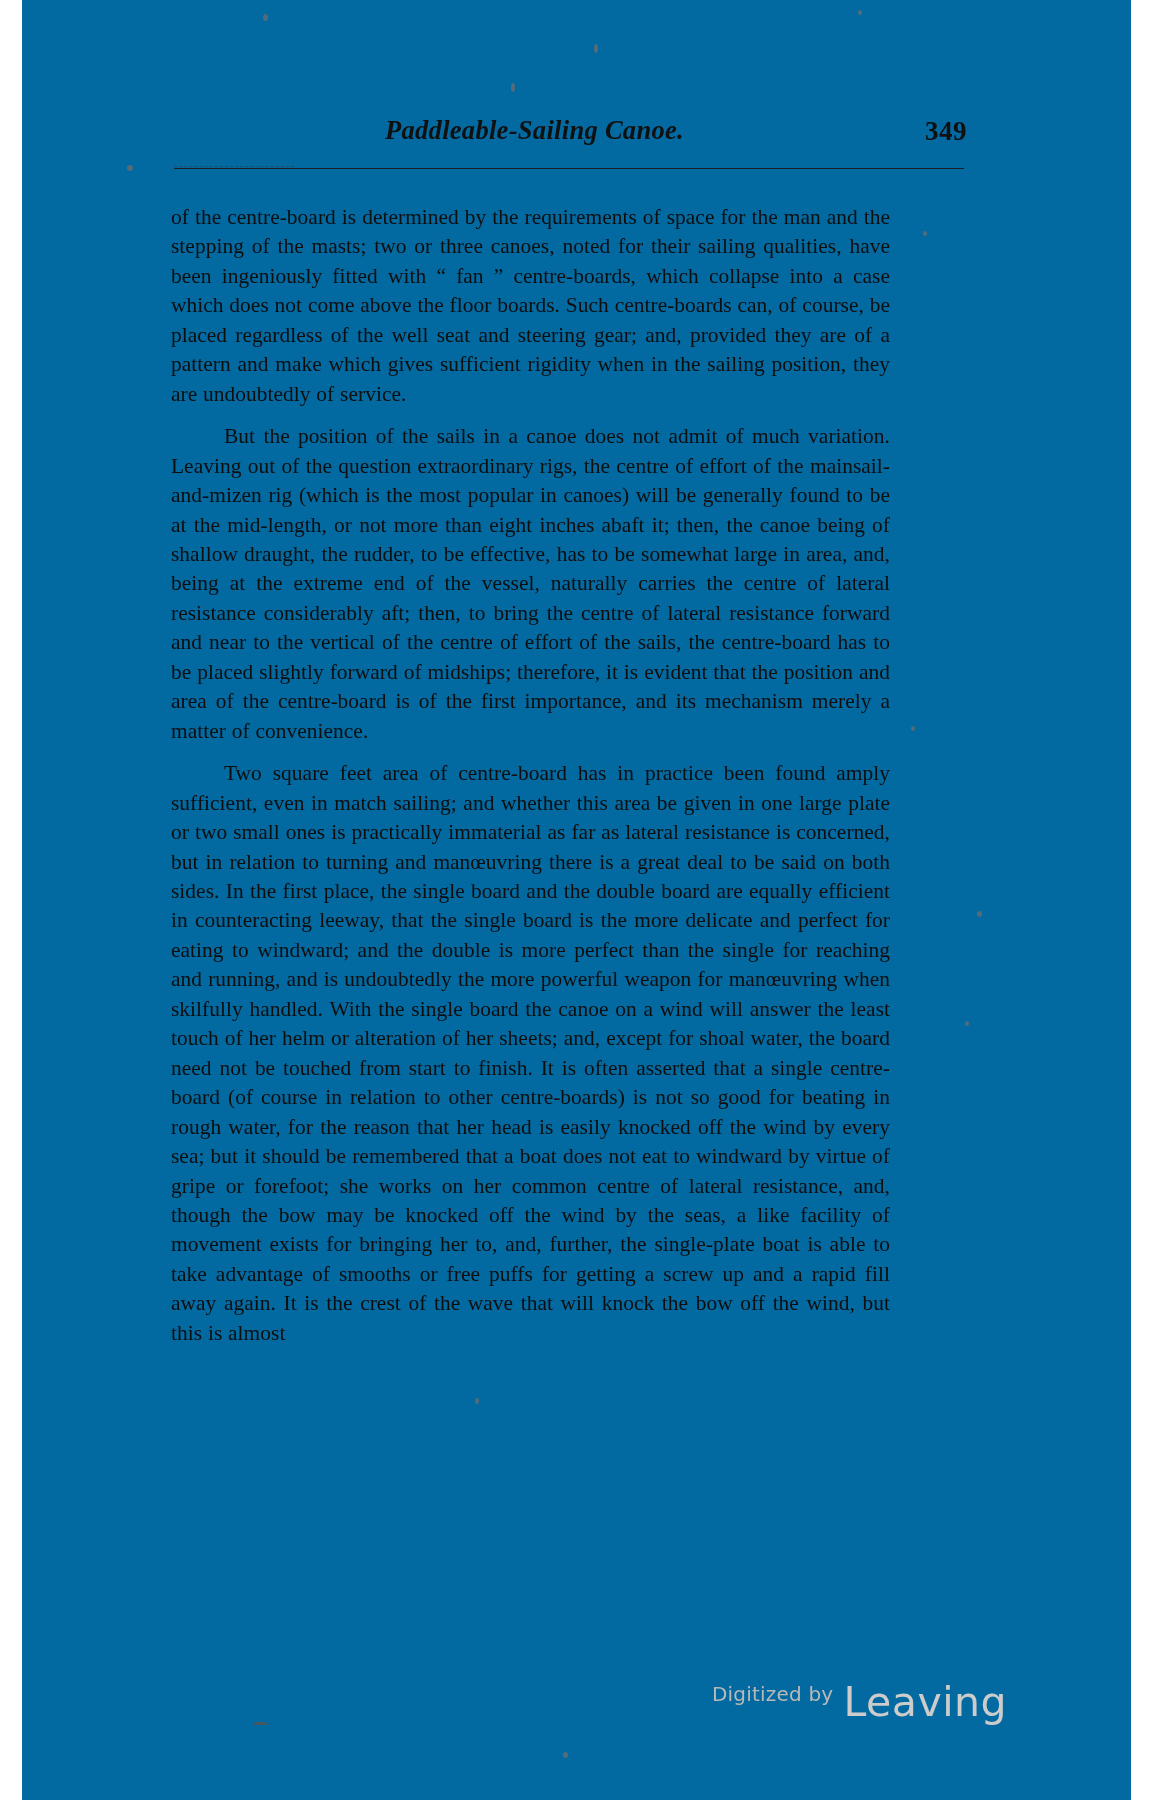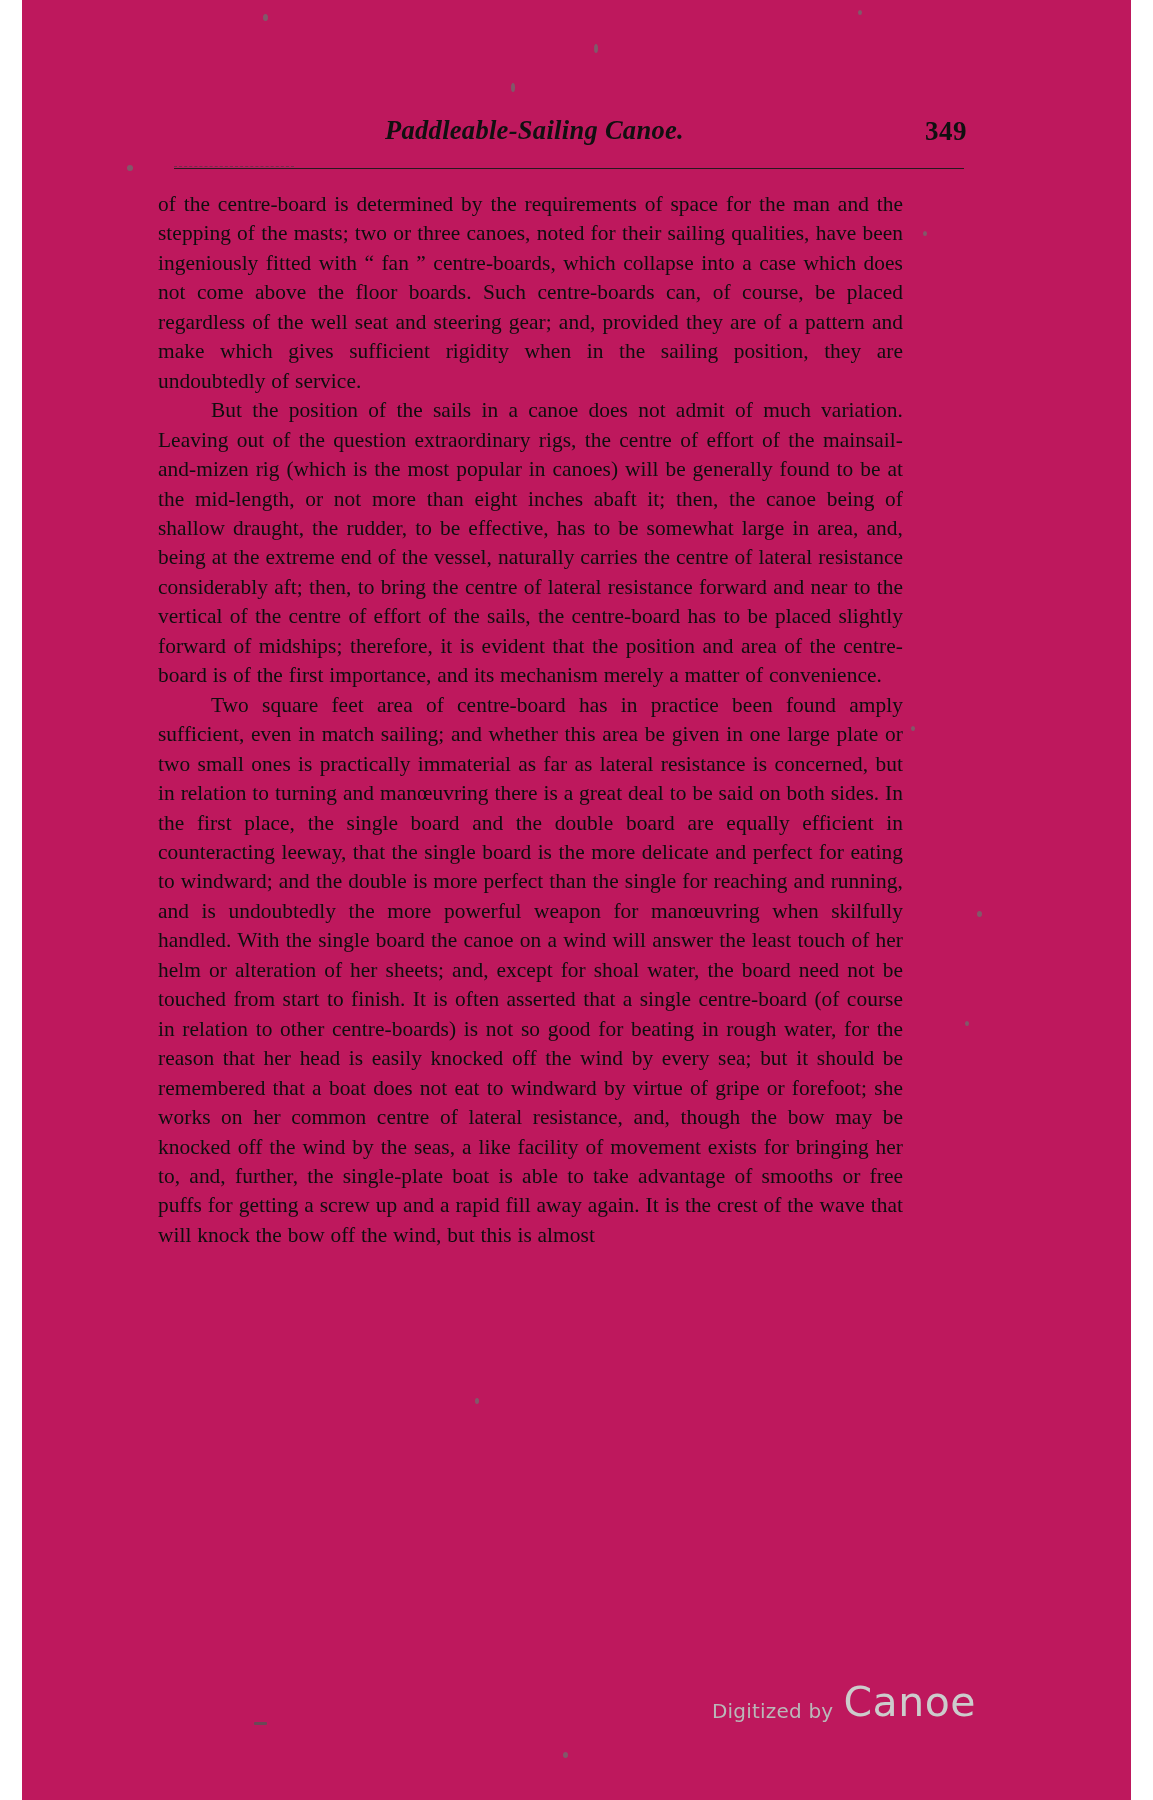--- a/index.html
+++ b/index.html
@@ -10,21 +10,21 @@
   body {
     font-family: "Liberation Serif", "DejaVu Serif", serif;
     color: #0d0d0d;
   }
 
   .page {
     position: relative;
     width: 1109px;
     height: 1800px;
     margin: 0 auto;
-    background: #be185d;
+    background: #0369a1;
     overflow: hidden;
   }
 
   
   .running-head {
     position: absolute;
     left: 135px;
     top: 115px;
     width: 810px;
     height: 48px;
@@ -70,39 +70,39 @@
   }
 
   
   .textblock {
     position: absolute;
     left: 136px;
     top: 190px;
     width: 745px;
   }
   .para {
-    margin: 0;
+    margin: 13px;
     font-size: 21.4px;
     line-height: 29.45px;
     text-align: justify;
     text-align-last: left;
     text-indent: 53px;
     letter-spacing: 0.05px;
     word-spacing: 0.4px;
     color: #0e0e0e;
   }
   .para.first { text-indent: 0; }
 
   
   .watermark {
     position: absolute;
     left: 690px;
     top: 1682px;
     display: flex;
-    align-items: flex-end;
+    align-items: flex-start;
     gap: 10px;
     user-select: none;
   }
   .wm-text {
     font-family: "DejaVu Sans", "Liberation Sans", sans-serif;
     font-size: 20px;
     color: #b9b9b9;
     letter-spacing: .2px;
   }
   .wm-logo {
@@ -140,21 +140,21 @@
   <div class="head-rule-dash"></div>
 
   <div class="textblock">
     <p class="para first">of the centre-board is determined by the requirements of space for the man and the stepping of the masts; two or three canoes, noted for their sailing qualities, have been ingeniously fitted with “ fan ” centre-boards, which collapse into a case which does not come above the floor boards.  Such centre-boards can, of course, be placed regardless of the well seat and steering gear; and, provided they are of a pattern and make which gives sufficient rigidity when in the sailing position, they are undoubtedly of service.</p>
     <p class="para">But the position of the sails in a canoe does not admit of much variation.  Leaving out of the question extraordinary rigs, the centre of effort of the mainsail-and-mizen rig (which is the most popular in canoes) will be generally found to be at the mid-length, or not more than eight inches abaft it; then, the canoe being of shallow draught, the rudder, to be effective, has to be somewhat large in area, and, being at the extreme end of the vessel, naturally carries the centre of lateral resistance considerably aft; then, to bring the centre of lateral resistance forward and near to the vertical of the centre of effort of the sails, the centre-board has to be placed slightly forward of midships; therefore, it is evident that the position and area of the centre-board is of the first importance, and its mechanism merely a matter of convenience.</p>
     <p class="para">Two square feet area of centre-board has in practice been found amply sufficient, even in match sailing; and whether this area be given in one large plate or two small ones is practically immaterial as far as lateral resistance is concerned, but in relation to turning and manœuvring there is a great deal to be said on both sides.  In the first place, the single board and the double board are equally efficient in counteracting leeway, that the single board is the more delicate and perfect for eating to windward; and the double is more perfect than the single for reaching and running, and is undoubtedly the more powerful weapon for manœuvring when skilfully handled.  With the single board the canoe on a wind will answer the least touch of her helm or alteration of her sheets; and, except for shoal water, the board need not be touched from start to finish.  It is often asserted that a single centre-board (of course in relation to other centre-boards) is not so good for beating in rough water, for the reason that her head is easily knocked off the wind by every sea; but it should be remembered that a boat does not eat to windward by virtue of gripe or forefoot; she works on her common centre of lateral resistance, and, though the bow may be knocked off the wind by the seas, a like facility of movement exists for bringing her to, and, further, the single-plate boat is able to take advantage of smooths or free puffs for getting a screw up and a rapid fill away again.  It is the crest of the wave that will knock the bow off the wind, but this is almost</p>
   </div>
 
   <div class="watermark">
     <span class="wm-text">Digitized by</span>
-    <span class="wm-logo">Canoe</span>
+    <span class="wm-logo">Leaving</span>
   </div>
 
   <div class="speck" style="left:241px; top:14px;  width:5px;  height:7px;"></div>
   <div class="speck" style="left:836px; top:10px;  width:4px;  height:5px;"></div>
   <div class="speck" style="left:572px; top:44px;  width:4px;  height:9px;"></div>
   <div class="speck" style="left:489px; top:83px;  width:4px;  height:9px;"></div>
   <div class="speck" style="left:105px; top:165px; width:6px;  height:6px;"></div>
   <div class="speck" style="left:901px; top:231px; width:4px;  height:5px;"></div>
   <div class="speck" style="left:889px; top:726px; width:4px;  height:5px;"></div>
   <div class="speck" style="left:955px; top:911px; width:5px;  height:6px;"></div>

